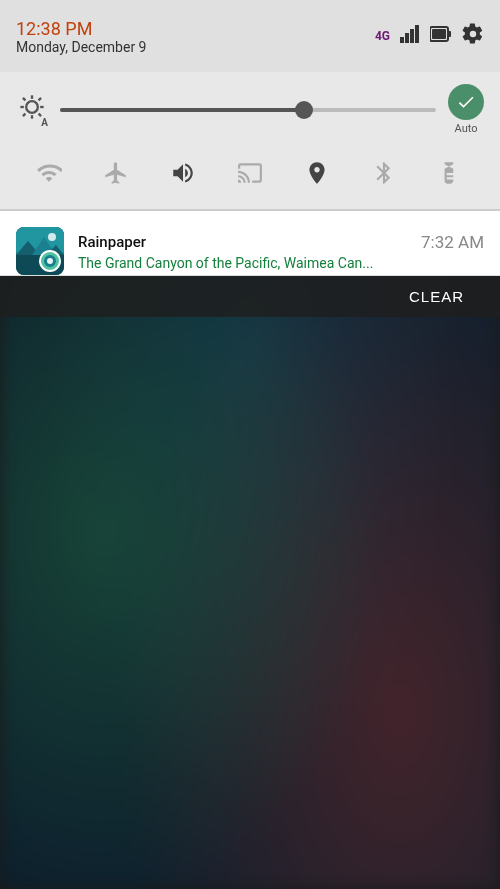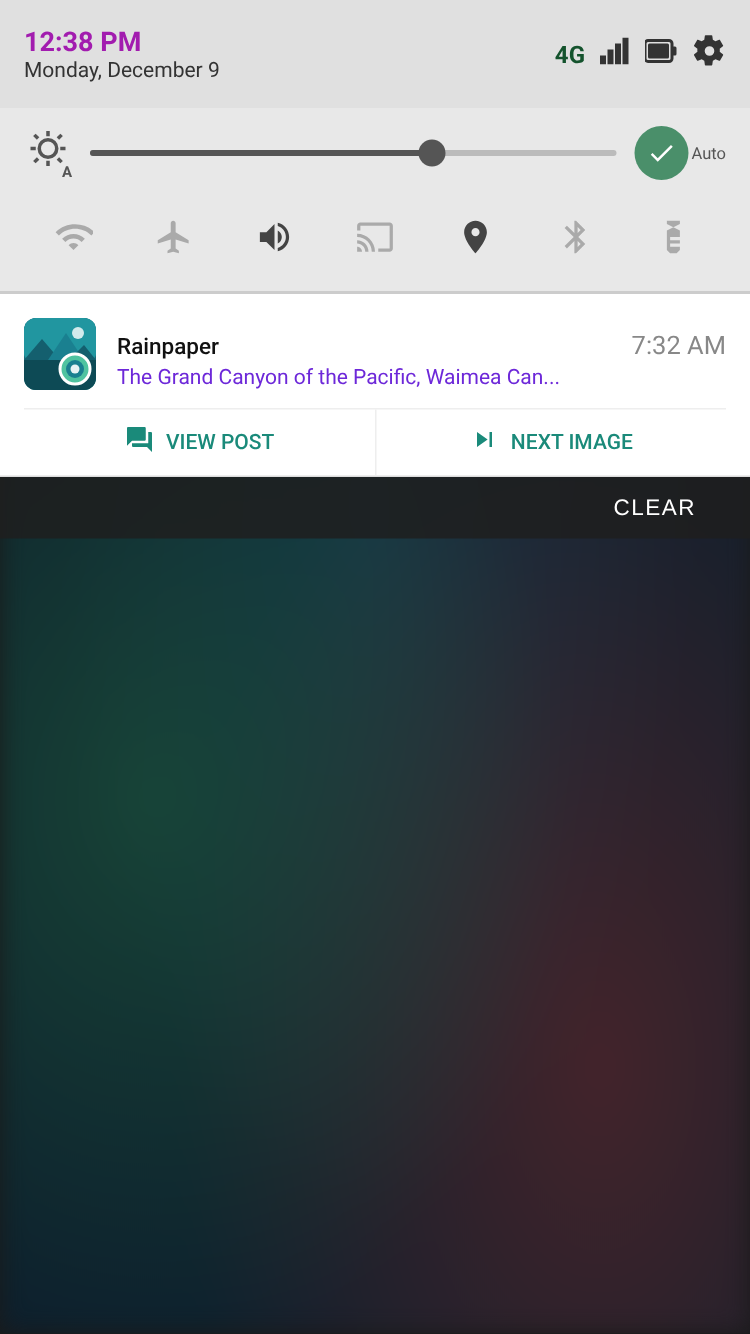--- a/index.html
+++ b/index.html
@@ -23,36 +23,36 @@
       position: relative;
       z-index: 10;
     }
     .status-time {
       display: flex;
       flex-direction: column;
       flex: 1;
     }
     .status-time .time {
       font-size: 18px;
-      font-weight: 700;
-      color: #a21caf;
+      font-weight: 400;
+      color: #c2410c;
     }
     .status-time .date {
       font-size: 14px;
       color: #333;
     }
     .status-icons {
       display: flex;
       align-items: center;
       gap: 10px;
     }
     .lte-badge {
-      font-size: 16px;
+      font-size: 12px;
       font-weight: bold;
-      color: #14532d;
+      color: #701a75;
       position: relative;
     }
 
     
     .quick-settings {
       width: 100%;
       background: #e8e8e8;
       padding: 12px 16px;
       z-index: 10;
       position: relative;
@@ -90,21 +90,21 @@
       width: 18px;
       height: 18px;
       background: #555;
       border-radius: 50%;
       position: absolute;
       right: -9px;
       top: -7px;
     }
     .auto-check {
       display: flex;
-      flex-direction: row;
+      flex-direction: column;
       align-items: center;
       gap: 2px;
     }
     .auto-check-circle {
       width: 36px;
       height: 36px;
       border-radius: 50%;
       background: #4a8f6a;
       display: flex;
       align-items: center;
@@ -148,21 +148,21 @@
     .notification-card {
       background: white;
       margin: 0;
       padding: 16px 16px 0 16px;
       border-bottom: 1px solid #ddd;
       position: relative;
       z-index: 10;
     }
     .notification-header {
       display: flex;
-      align-items: flex-end;
+      align-items: center;
       gap: 14px;
     }
     .app-icon {
       width: 48px;
       height: 48px;
       border-radius: 8px;
       background: linear-gradient(135deg, #1a6b7a, #2a9d8f);
       display: flex;
       align-items: center;
       justify-content: center;
@@ -186,21 +186,21 @@
       font-size: 15px;
       font-weight: 500;
       color: #111;
     }
     .notification-time {
       font-size: 17px;
       color: #888;
     }
     .notification-text {
       font-size: 14px;
-      color: #6d28d9;
+      color: #15803d;
       margin-top: 3px;
     }
 
     
     .notification-actions {
       display: flex;
       gap: 0;
       margin-top: 12px;
       border-top: 1px solid #eee;
     }
@@ -410,36 +410,18 @@
 
       <div class="notification-content">
         <div class="notification-title-row">
           <span class="notification-app-name">Rainpaper</span>
           <span class="notification-time">7:32 AM</span>
         </div>
         <div class="notification-text">The Grand Canyon of the Pacific, Waimea Can...</div>
       </div>
     </div>
 
-    <div class="notification-actions">
-      <div class="action-btn">
-        <span>
-          <svg width="20" height="20" viewBox="0 0 24 24">
-            <path fill="#1a8a7a" d="M21 6h-2v9H6v2c0 .55.45 1 1 1h11l4 4V7c0-.55-.45-1-1-1zm-4 6V3c0-.55-.45-1-1-1H3c-.55 0-1 .45-1 1v14l4-4h10c.55 0 1-.45 1-1z"></path>
-          </svg>
-        </span>
-        <span>VIEW POST</span>
-      </div>
-      <div class="action-btn">
-        <span>
-          <svg width="20" height="20" viewBox="0 0 24 24">
-            <path fill="#1a8a7a" d="M6 18l8.5-6L6 6v12zM16 6v12h2V6h-2z"></path>
-          </svg>
-        </span>
-        <span>NEXT IMAGE</span>
-      </div>
-    </div>
   </div>
 
   <div class="clear-area">
     <button class="clear-btn">CLEAR</button>
   </div>
 </div>
 
 </body></html>

